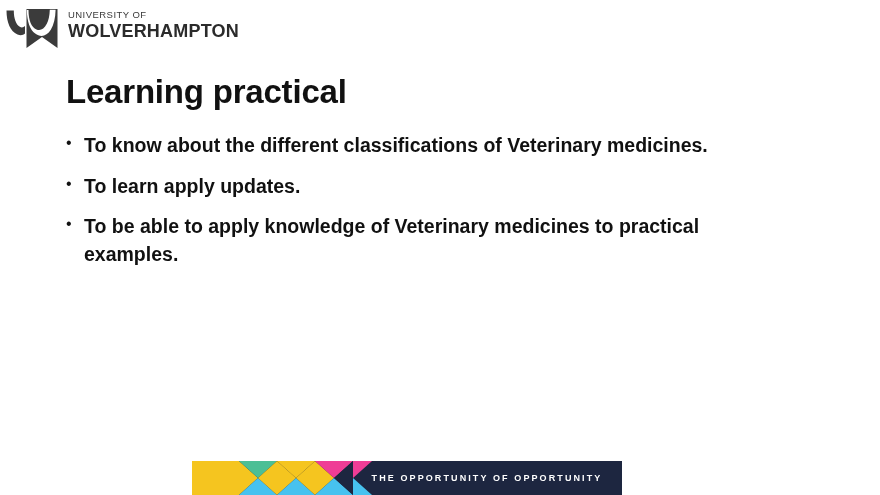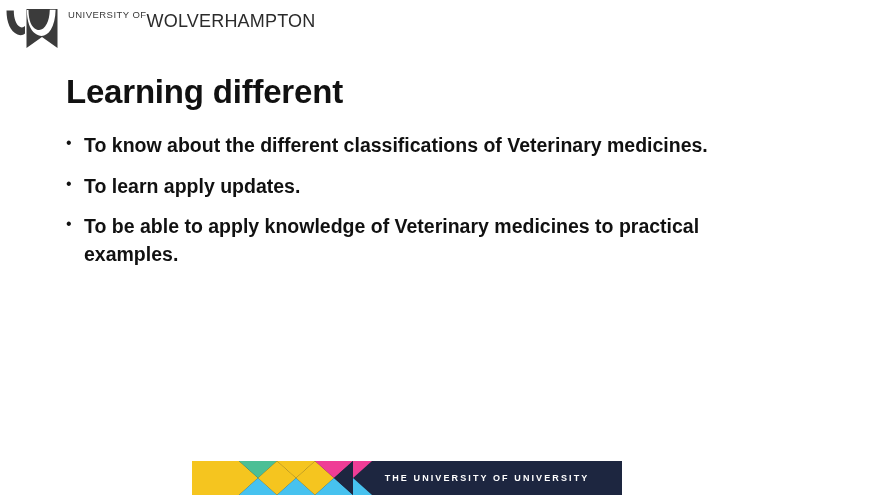--- a/index.html
+++ b/index.html
@@ -32,34 +32,34 @@
   }
   .logo-mark {
     width: 58px;
     height: 46px;
     display: block;
   }
   .logo-words {
     margin-left: 6px;
     margin-top: 6px;
     display: flex;
-    flex-direction: row;
+    flex-direction: column;
     line-height: 1;
   }
   .logo-words .line-small {
     font-size: 9.5px;
     letter-spacing: 0.45px;
     color: #3a3a3a;
     font-weight: 400;
   }
   .logo-words .line-big {
     font-size: 18px;
     letter-spacing: 0.2px;
     color: #2b2b2b;
-    font-weight: 400;
+    font-weight: 700;
     margin-top: 2px;
   }
 
   
   .slide-title {
     position: absolute;
     left: 66px;
     top: 52px;
     font-size: 33px;
     font-weight: 600;
@@ -153,21 +153,21 @@
         <path d="M24.5 6.0 C24.5 16.5 27.5 23.5 32.5 25.5 C36.5 27.1 40.0 25.0 42.8 19.8 C44.6 16.4 45.6 11.6 45.8 5.8 L51.6 5.8 C51.4 14.2 49.8 21.0 46.8 25.8 C42.6 32.5 36.6 33.6 31.2 29.6 C26.0 25.8 23.0 17.4 22.8 6.0 Z" fill="#ffffff"></path>
       </svg>
     </span>
 
     <span class="logo-words">
       <span class="line-small">UNIVERSITY OF</span>
       <span class="line-big">WOLVERHAMPTON</span>
     </span>
   </div>
 
-  <h1 class="slide-title">Learning different</h1>
+  <h1 class="slide-title">Learning practical</h1>
 
   <ul class="bullet-list">
 
     <li class="bullet-item">
       <span class="bullet-dot">•</span>
       <span class="bullet-text">To know about the different classifications of Veterinary medicines.</span>
     </li>
 
     <li class="bullet-item">
       <span class="bullet-dot">•</span>
@@ -201,16 +201,16 @@
 
       <polygon points="123,0 142,17 123,34" fill="#f5c51f"></polygon>
       <polygon points="123,0 161,0 142,17" fill="#ef3d96"></polygon>
       <polygon points="123,34 161,34 142,17" fill="#47c2ef"></polygon>
       <polygon points="161,0 161,34 142,17" fill="#1d2640"></polygon>
 
       <polygon points="161,0 180,0 161,17" fill="#ef3d96"></polygon>
       <polygon points="161,34 180,34 161,17" fill="#47c2ef"></polygon>
     </svg>
 
-    <span class="footer-tagline">THE UNIVERSITY OF UNIVERSITY</span>
+    <span class="footer-tagline">THE OPPORTUNITY OF OPPORTUNITY</span>
   </div>
 
 </div>
 
 </body></html>

